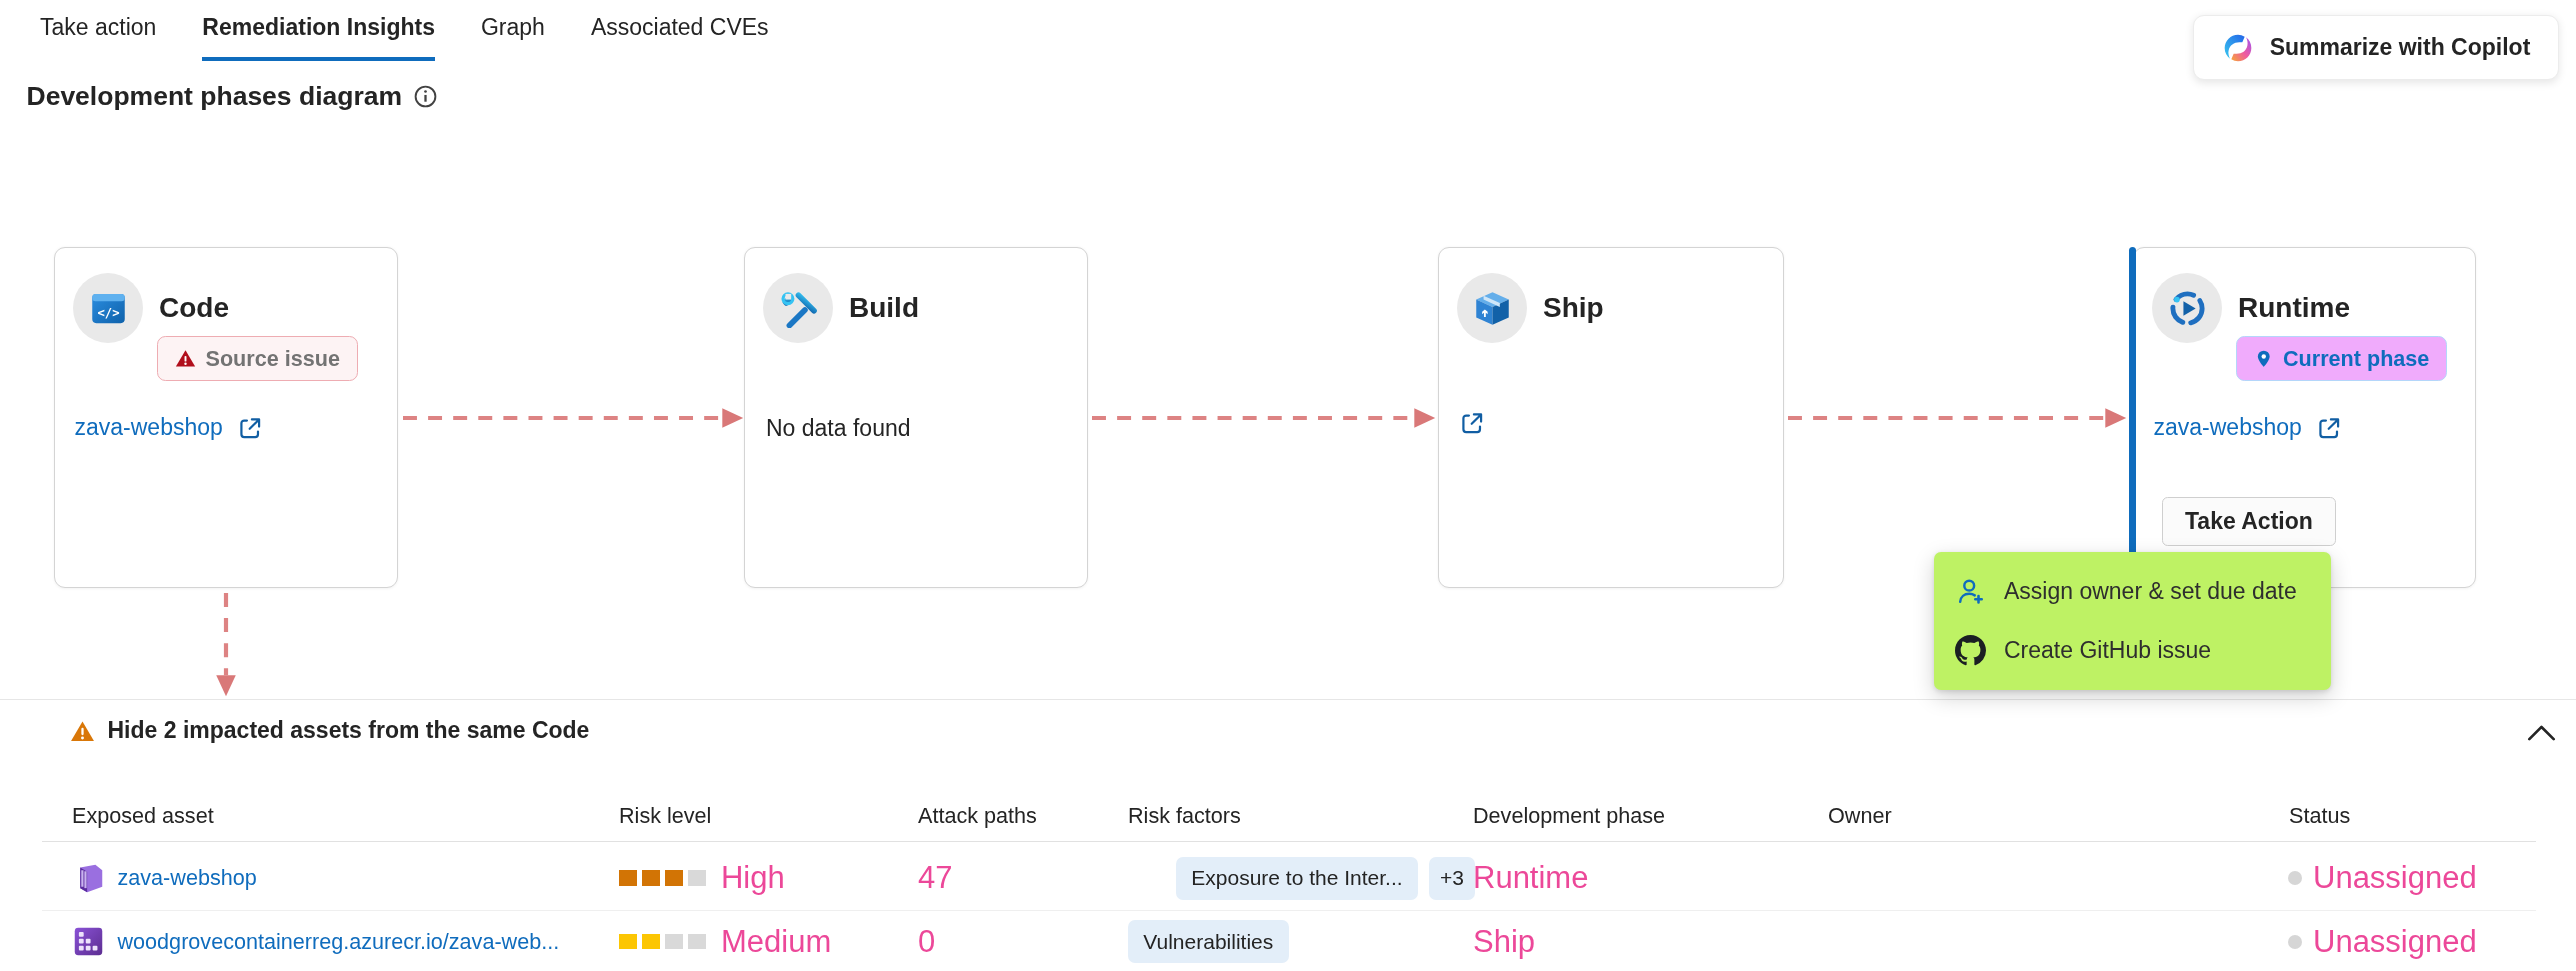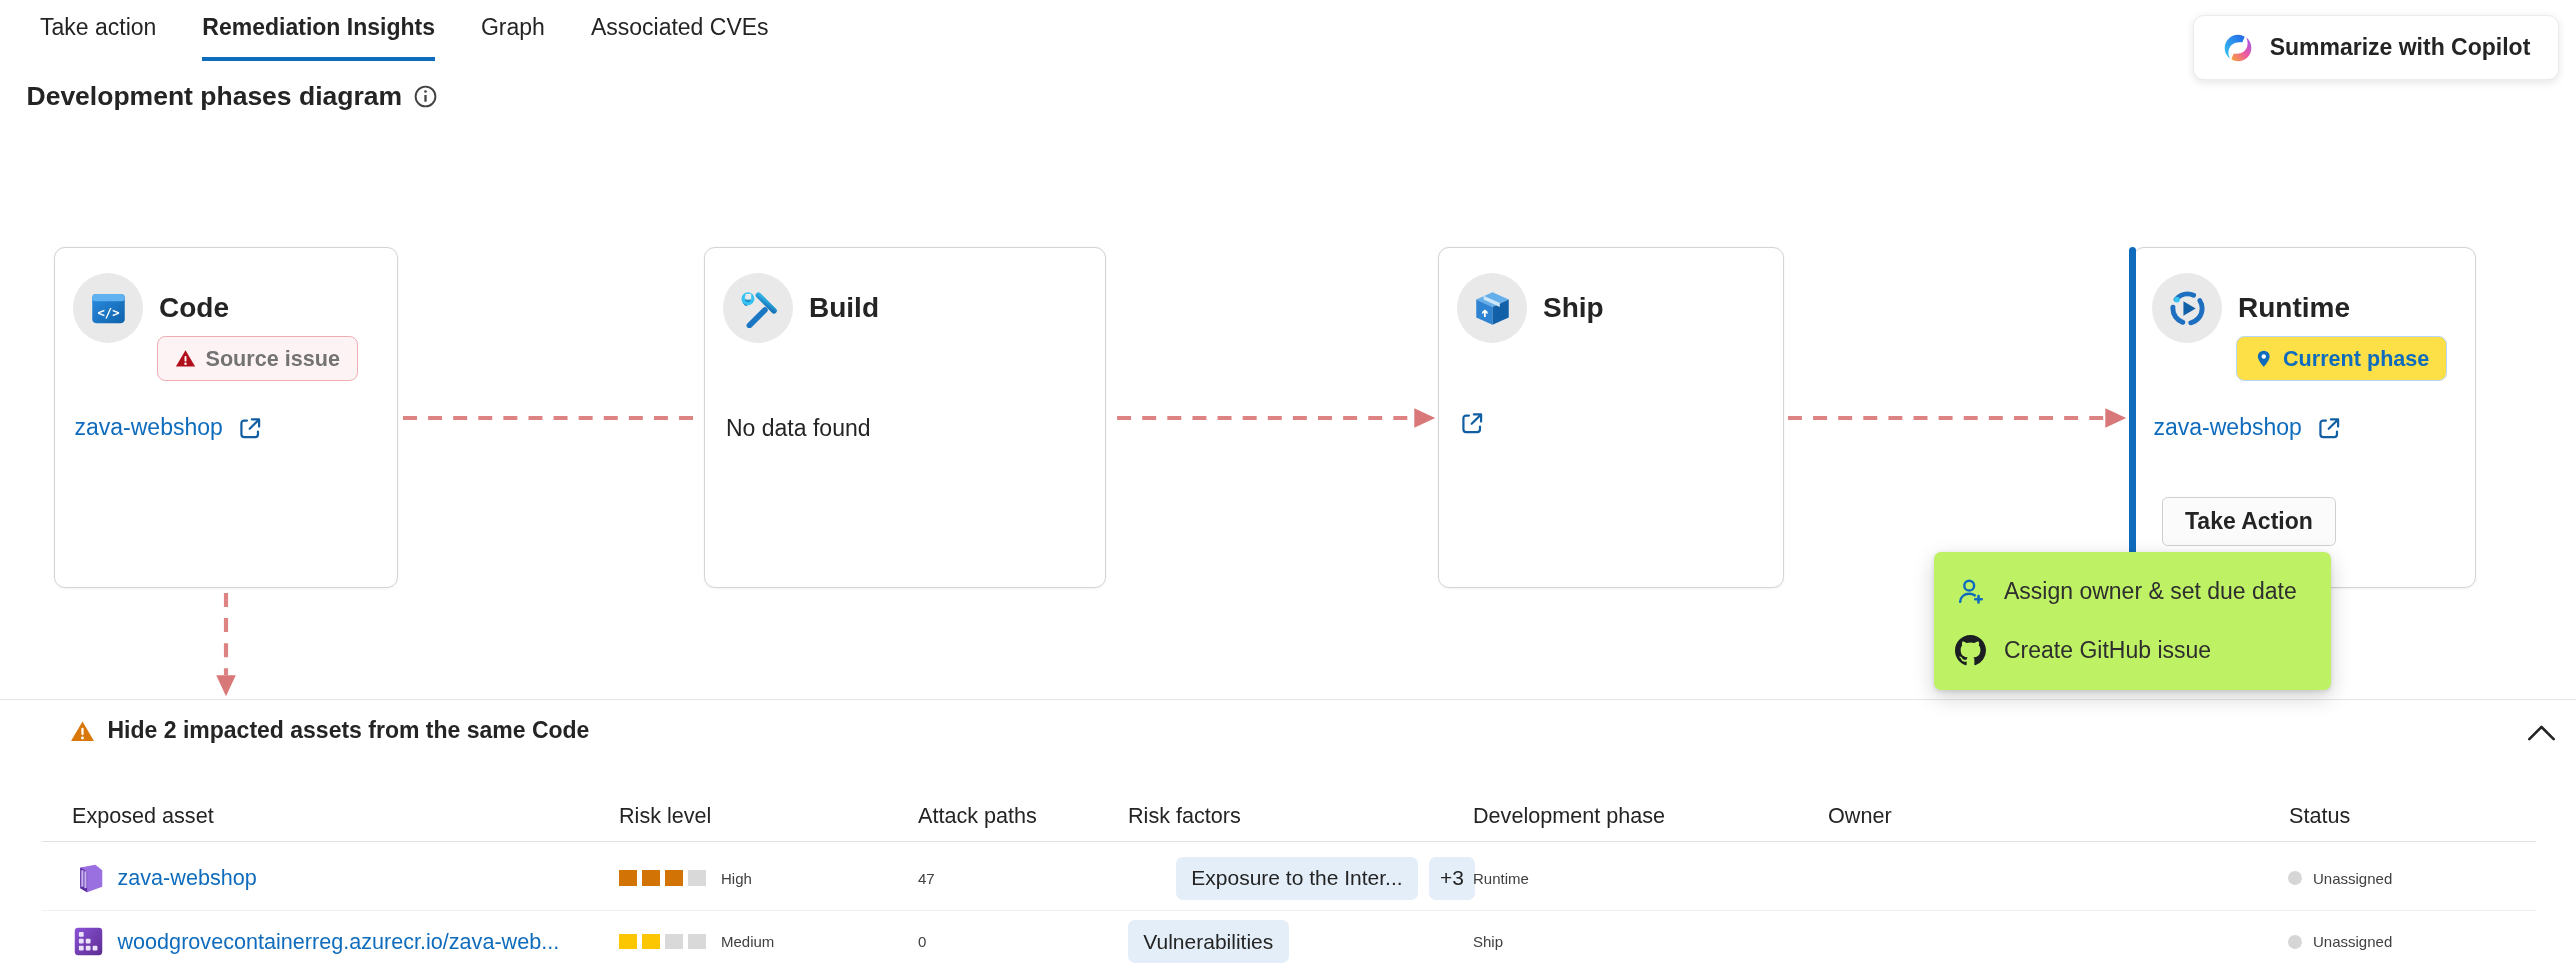--- a/index.html
+++ b/index.html
@@ -31,21 +31,21 @@
     top:247px; height:341px; background:#fff; border:1.4px solid #d4d4d4; border-radius:11px;
     box-shadow:0 0.7px 2.8px rgba(0,0,0,.05); z-index:1;
   }
   .phase-icon-circle { position:absolute; left:18px; top:25px; width:70px; height:70px; border-radius:50%; background:#e9e9e9; display:flex; align-items:center; justify-content:center; }
   .phase-title { position:absolute; left:104px; top:40px; font-size:28px; font-weight:600; line-height:39px; }
   .phase-badge {
     position:absolute; left:102px; top:88px; height:45px; padding:0 16.7px; border-radius:8.4px;
     display:inline-flex; align-items:center; gap:9.8px; font-size:21.6px; font-weight:600; white-space:nowrap;
   }
   .badge-red  { color:#737373; background:#fdf3f4; border:1.4px solid #eeacb2; }
-  .badge-blue { color:#0f6cbd; background:#fde047; border:1.4px solid #b4d6fa; }
+  .badge-blue { color:#0f6cbd; background:#f0abfc; border:1.4px solid #b4d6fa; }
   .phase-link { position:absolute; left:19.5px; top:164px; display:flex; align-items:flex-start; gap:14px; color:#0f6cbd; font-size:23px; line-height:31px; cursor:pointer; }
   .phase-link .lnk { max-width:256px; word-break:break-all; }
   .phase-empty { position:absolute; left:21px; top:167px; font-size:23px; color:#242424; }
   .runtime-accent { left:2129px; top:247px; width:7px; height:341px; background:#0f6cbd; border-radius:4.2px; z-index:3; }
   .take-action-btn {
     position:absolute; left:28px; top:249px; height:49px; padding:0 22px;
     background:#fbfbfb; border:1.4px solid #cfcfcf; border-radius:5.6px;
     font-size:23px; font-weight:600; color:#242424; display:flex; align-items:center; cursor:pointer;
   }
 
@@ -71,21 +71,21 @@
 
   .cell { display:flex; align-items:center; }
   .r1 { top:846px; height:64px; }
   .r2 { top:912px; height:59px; }
   .asset-link { color:#0f6cbd; font-size:21.6px; cursor:pointer; white-space:nowrap; }
   .asset-icon { margin-right:12.5px; display:flex; }
   .bars { display:flex; gap:4.9px; margin-right:15.3px; }
   .bar { width:18px; height:15.3px; background:#d9d9d9; }
   .bar.orange { background:#d27405; }
   .bar.yellow { background:#fcc603; }
-  .risk-label, .plain { font-size:15px; color:#404040; }
+  .risk-label, .plain { font-size:31px; color:#ec4899; }
   .chip { background:#e3eef9; border-radius:7px; height:43px; display:flex; align-items:center; padding:0 15.3px; font-size:21px; color:#242424; white-space:nowrap; }
   .chip.more { margin-left:11px; padding:0 11px; cursor:pointer; }
   .status-dot { width:14px; height:14px; border-radius:50%; background:#d6d6d6; margin-right:11px; }
 </style>
 </head>
 <body>
 
 <div id="app">
 
   <div class="abs tabs">
@@ -173,21 +173,21 @@
       <span class="lnk">zava-webshop</span>
       <span style="display:flex; margin-top:2.8px;">
         <svg width="26.5" height="26.5" viewBox="0 0 24 24" fill="none" stroke="#115ea3" stroke-width="2" stroke-linecap="round" stroke-linejoin="round">
           <path d="M9 5H6.5A2.5 2.5 0 0 0 4 7.5v10A2.5 2.5 0 0 0 6.5 20h10a2.5 2.5 0 0 0 2.5-2.5V15"></path>
           <path d="M13.5 4H20v6.5M20 4l-8.5 8.5"></path>
         </svg>
       </span>
     </div>
   </div>
 
-  <div class="abs phase-card" style="left:704px; width:402px;">
+  <div class="abs phase-card" style="left:744px; width:344px;">
     <div class="phase-icon-circle">
       <svg width="39" height="39" viewBox="0 0 48 48">
         <defs>
             <linearGradient id="blg" x1="0" y1="0" x2="1" y2="1">
               <stop offset="0" stop-color="#35c3f3"></stop>
               <stop offset="1" stop-color="#0f62ab"></stop>
             </linearGradient>
           </defs>
         <path d="M14 6c-4 0-7 2-8 5l6 1 1 6c-4 1-6-1-7-3-1 4 1 9 6 10l24-? " fill="none"></path>
         <rect x="7" y="7" width="8" height="14" rx="3" fill="url(#blg)" transform="rotate(45 11 14)"></rect>

